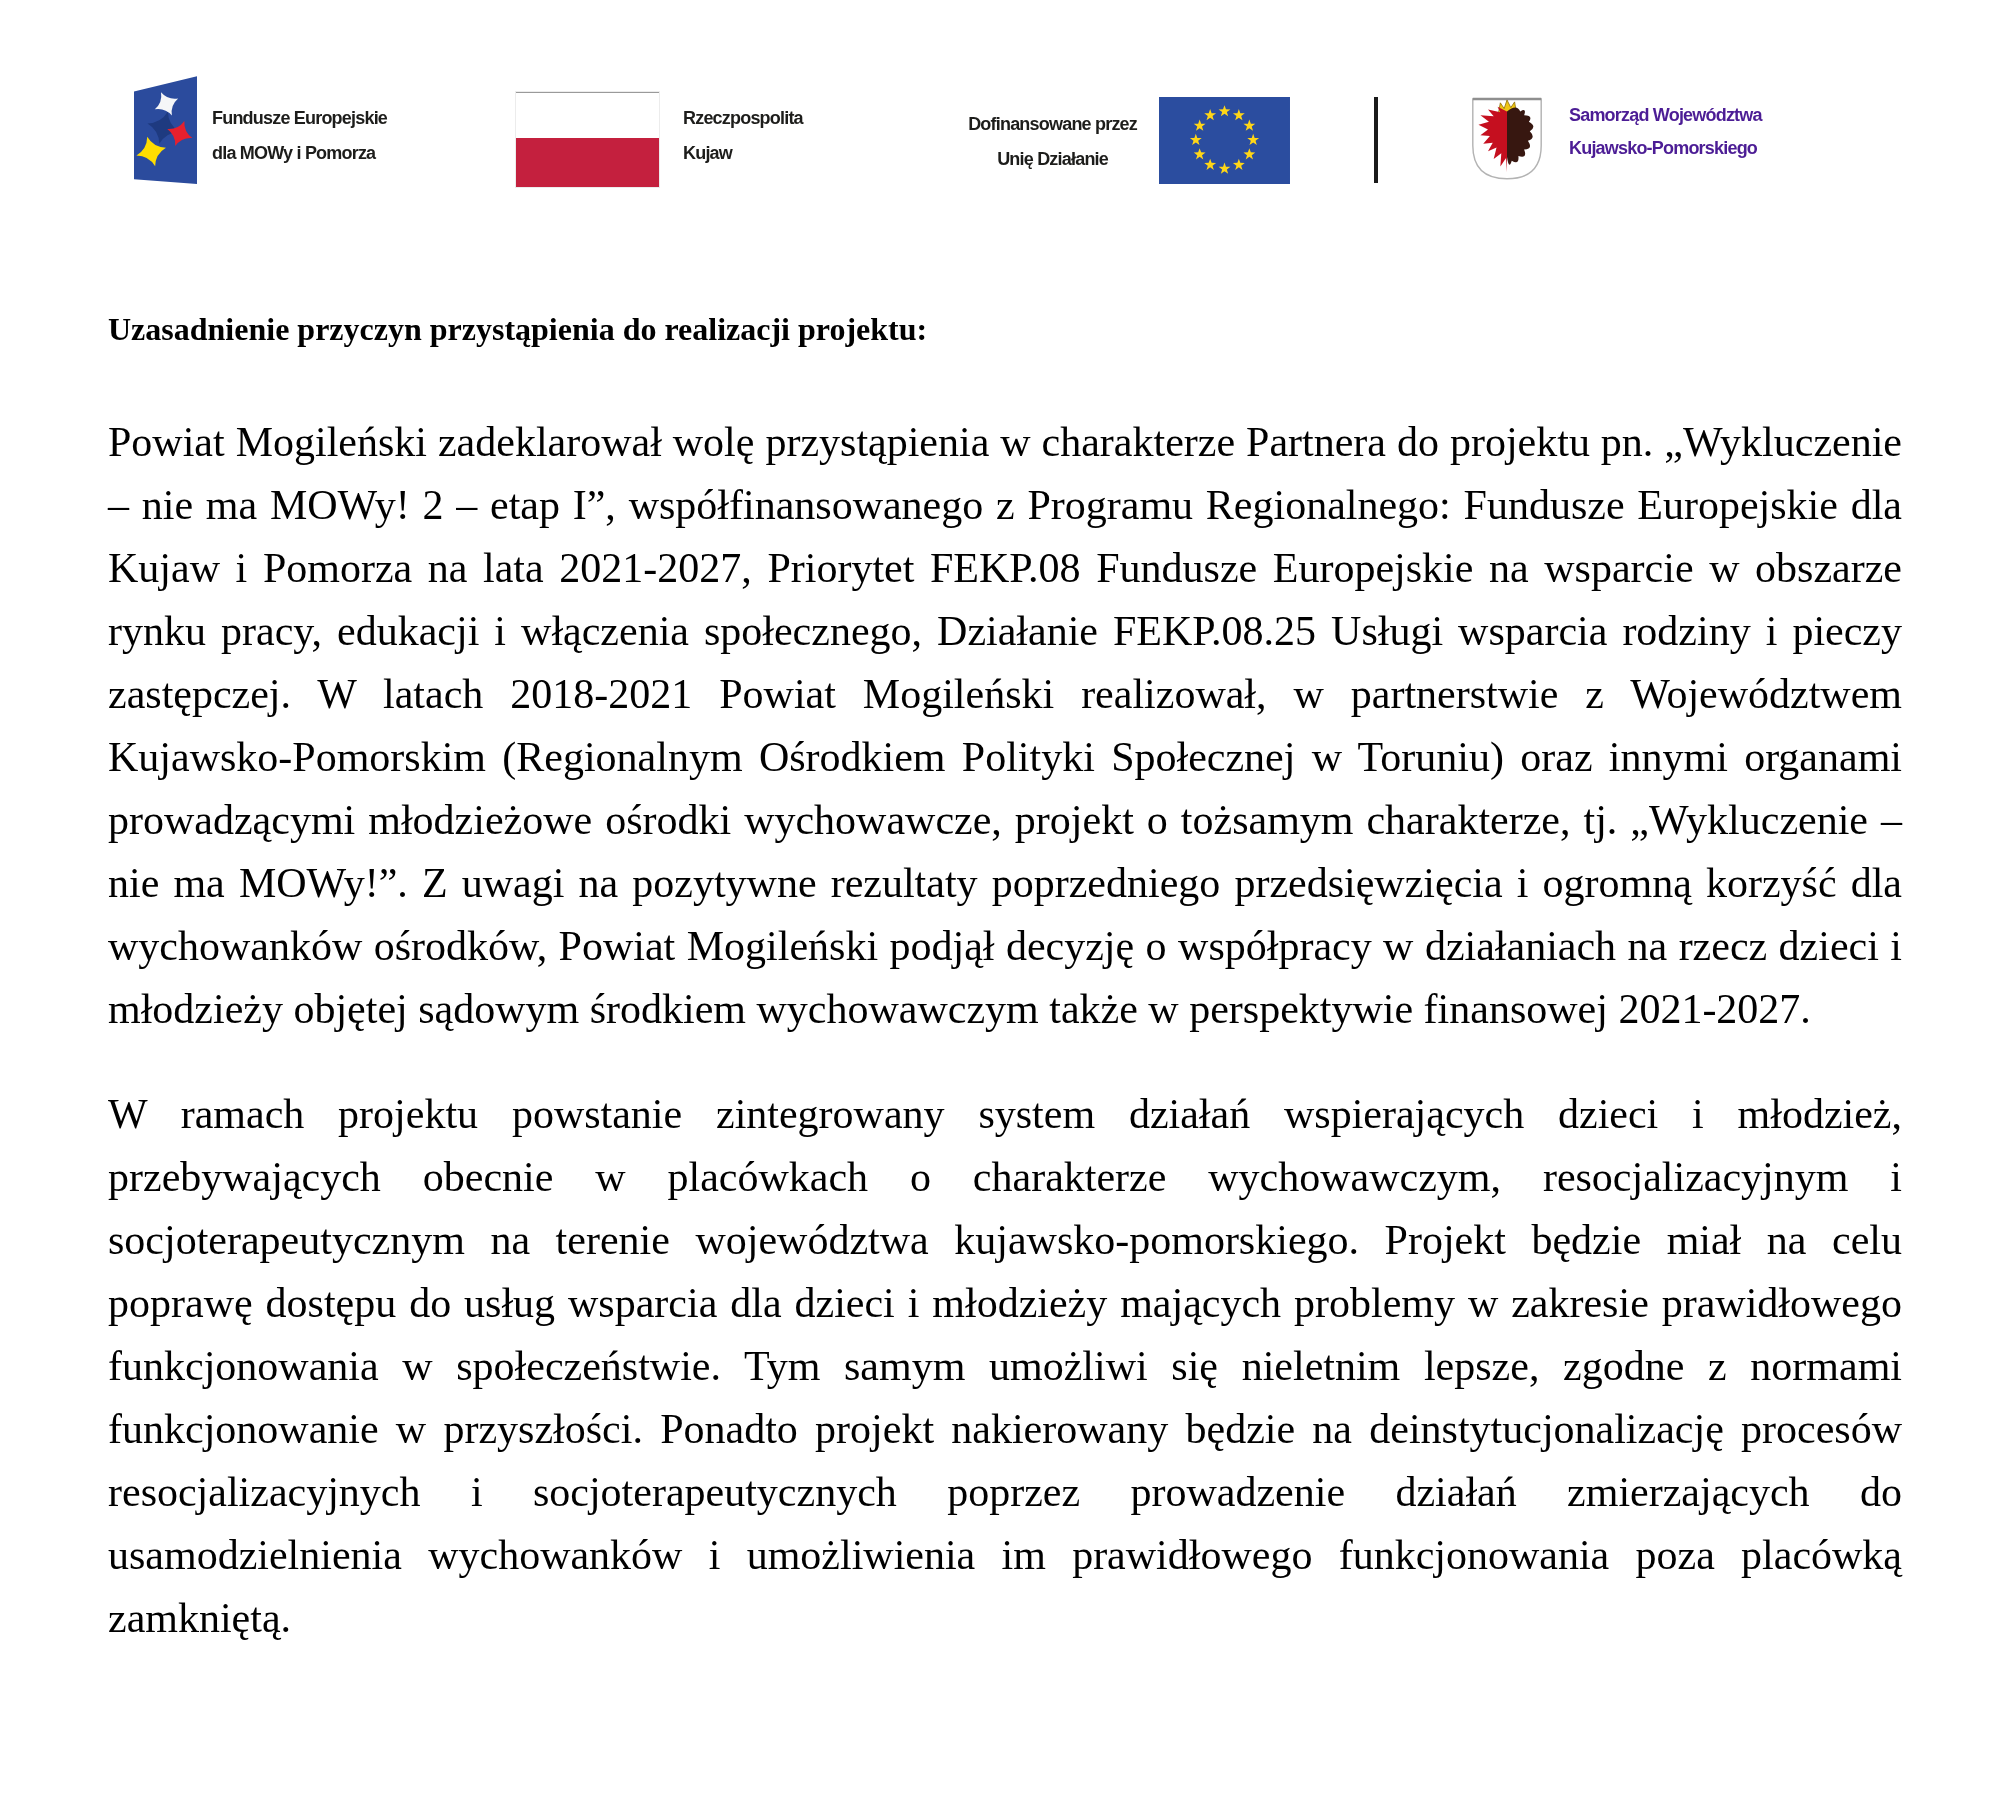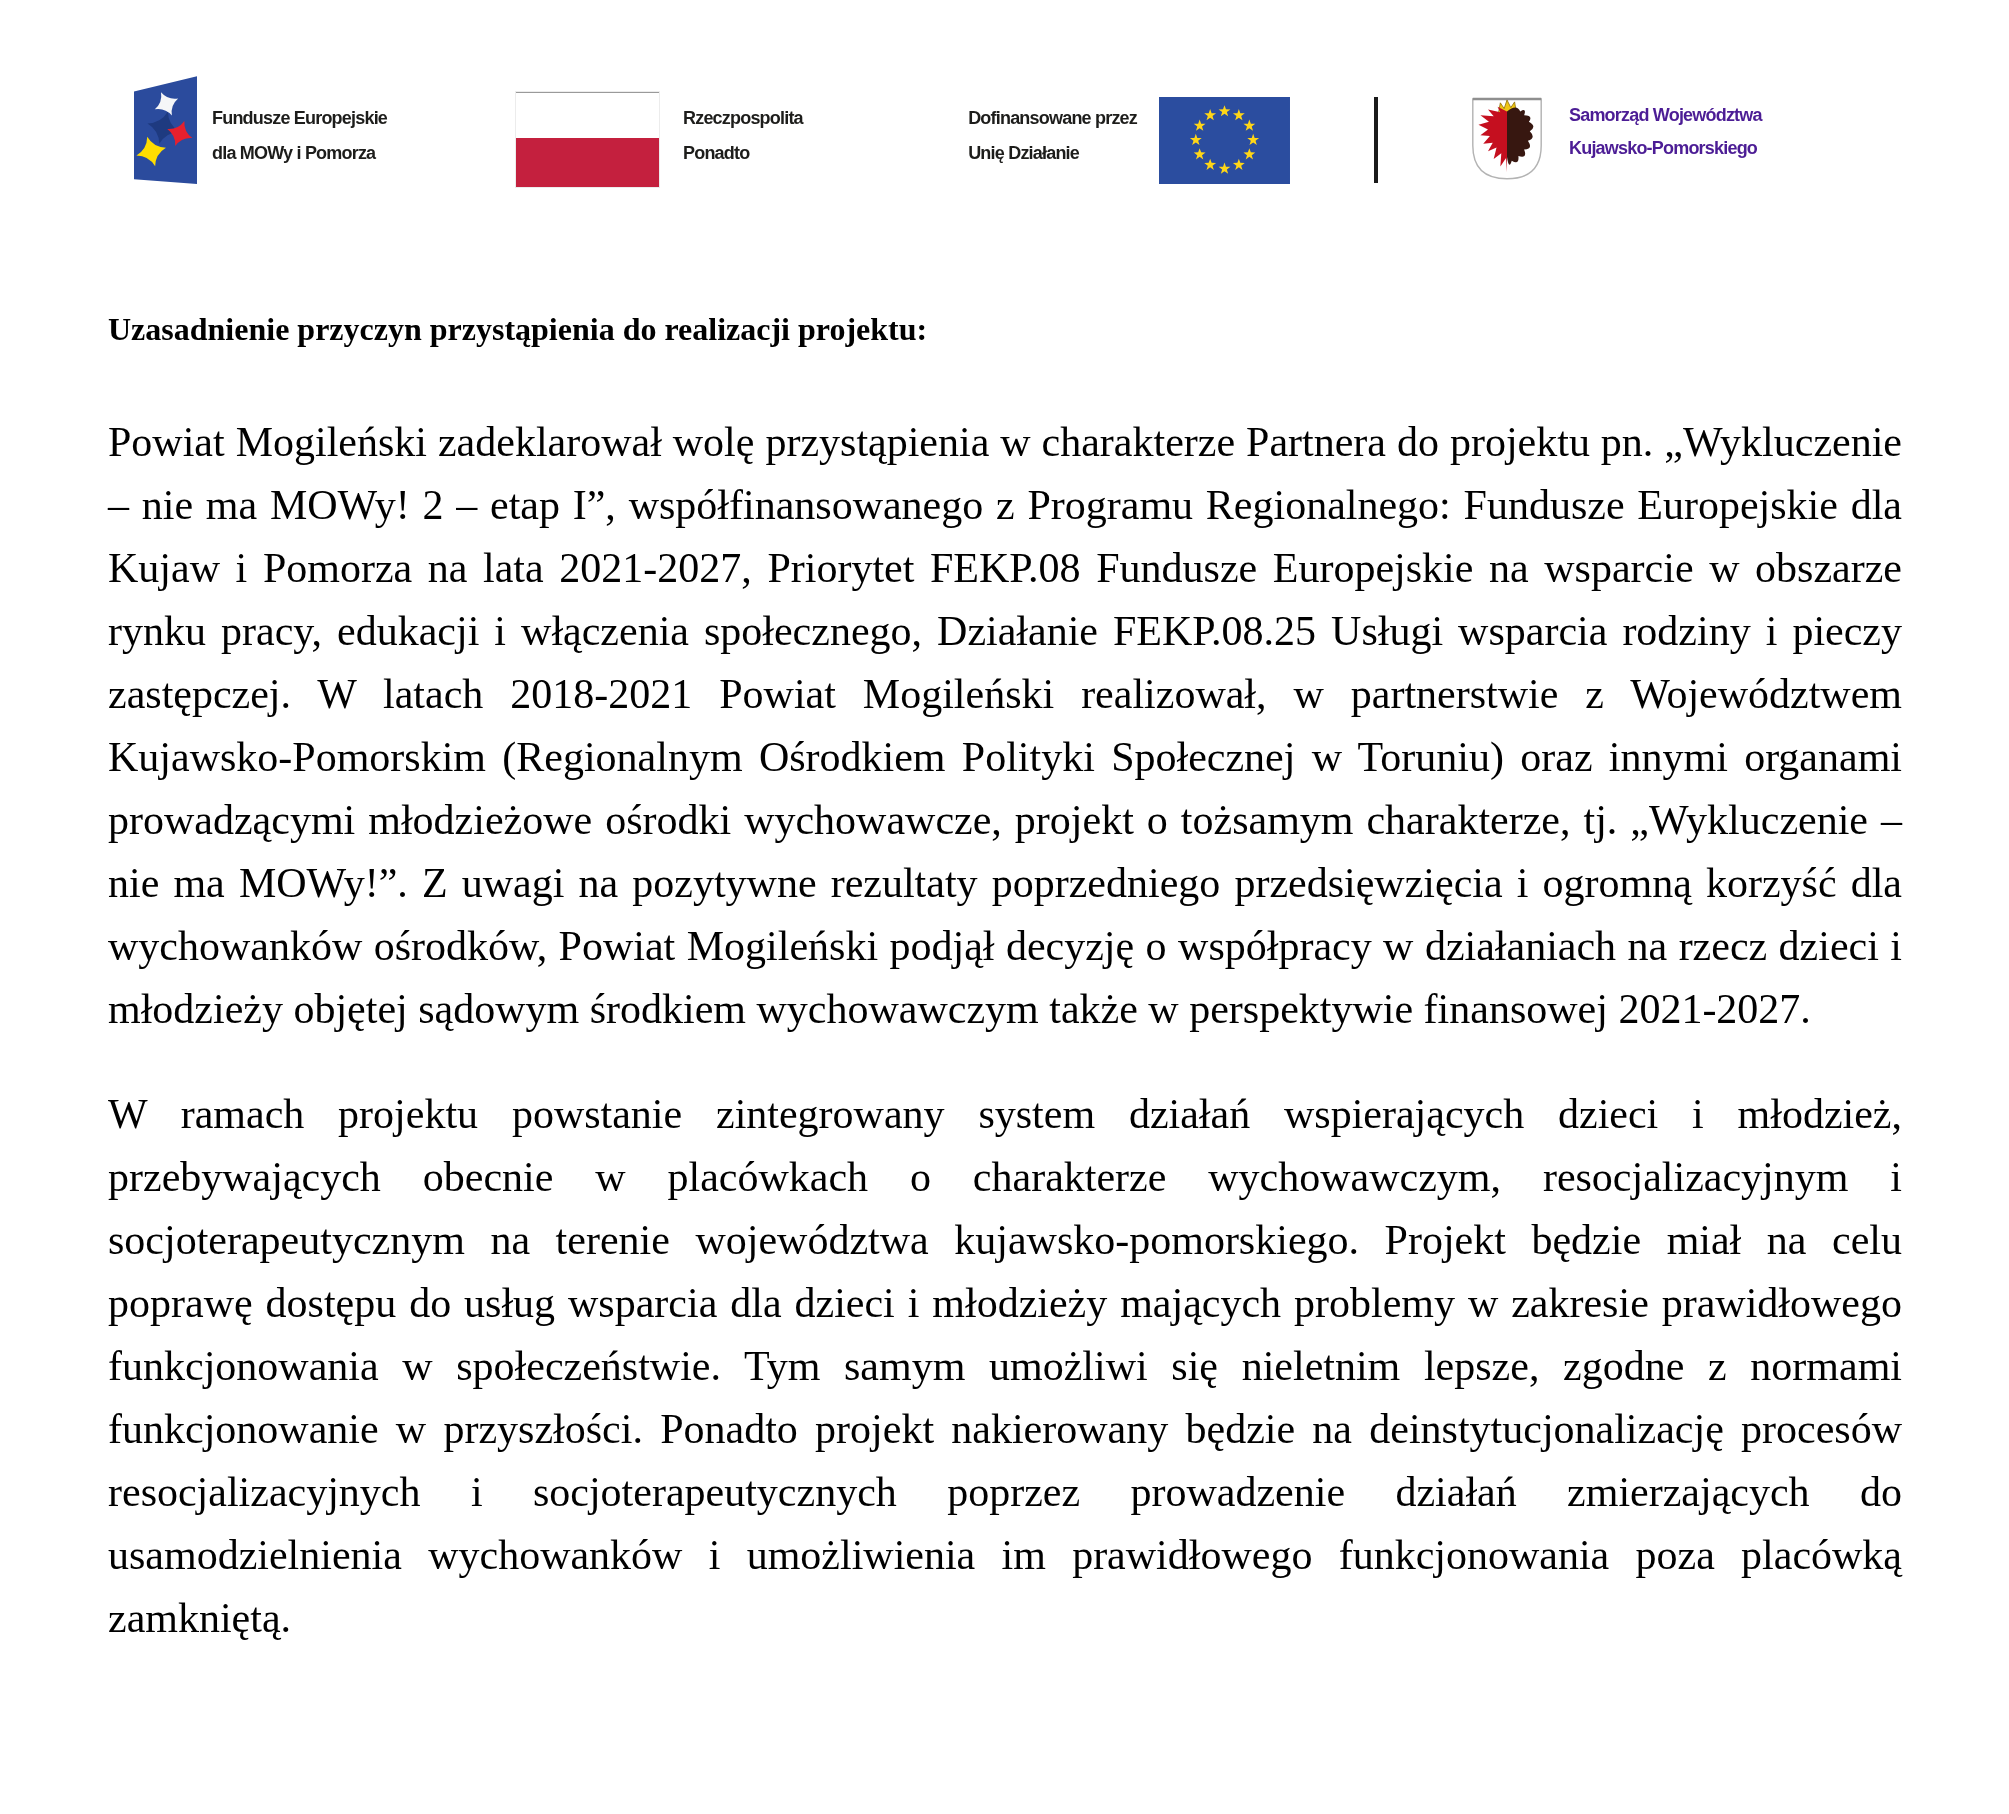--- a/index.html
+++ b/index.html
@@ -17,21 +17,21 @@
   .hdr-text{
     font-weight:bold;
     font-size:18px;
     line-height:35px;
     letter-spacing:-0.8px;
     color:#1d1d1b;
     white-space:nowrap;
   }
   .fe-text{left:212px;top:101px;}
   .pl-text{left:683px;top:101px;}
-  .eu-label{right:872px;top:101px;text-align:left;}
+  .eu-label{right:872px;top:107px;text-align:center;}
   .sam-text{left:1569px;top:99px;line-height:33px;color:#4c1d95;}
   .logo-fe{left:134px;top:76px;width:63px;height:113px;}
   .flag-pl{
     left:516px;top:92px;width:143px;height:95px;
     border-top:1.9px solid #9a9a9a;
     box-sizing:border-box;
     background:#ffffff;
     box-shadow:0 0 0 1px #ececec;
   }
   .flag-pl .red-half{
@@ -84,21 +84,21 @@
     <div class="hdr-abs hdr-text fe-text">
       <div>Fundusze Europejskie</div>
       <div>dla MOWy i Pomorza</div>
     </div>
 
     <div class="hdr-abs flag-pl">
       <div class="red-half"></div>
     </div>
     <div class="hdr-abs hdr-text pl-text">
       <div>Rzeczpospolita</div>
-      <div>Ponadto</div>
+      <div>Kujaw</div>
     </div>
 
     <div class="hdr-abs hdr-text eu-label">
       <div>Dofinansowane przez</div>
       <div>Unię Działanie</div>
     </div>
 
     <svg class="hdr-abs flag-eu" viewBox="0 0 137 91">
       <defs>
         <polygon id="eustar" points="0,-6.5 1.53,-2.1 6.18,-2.01 2.47,0.8 3.82,5.26 0,2.6 -3.82,5.26 -2.47,0.8 -6.18,-2.01 -1.53,-2.1"></polygon>

